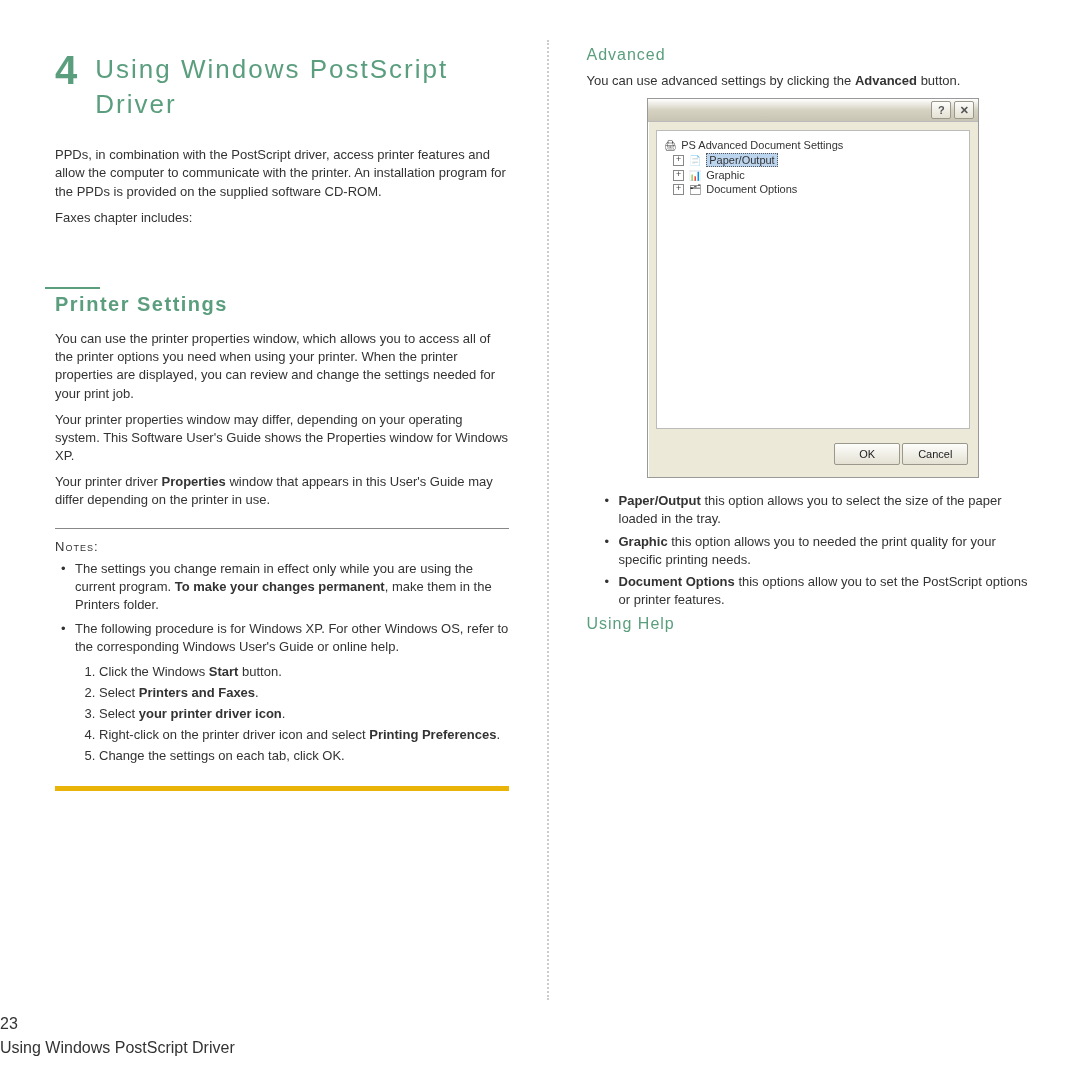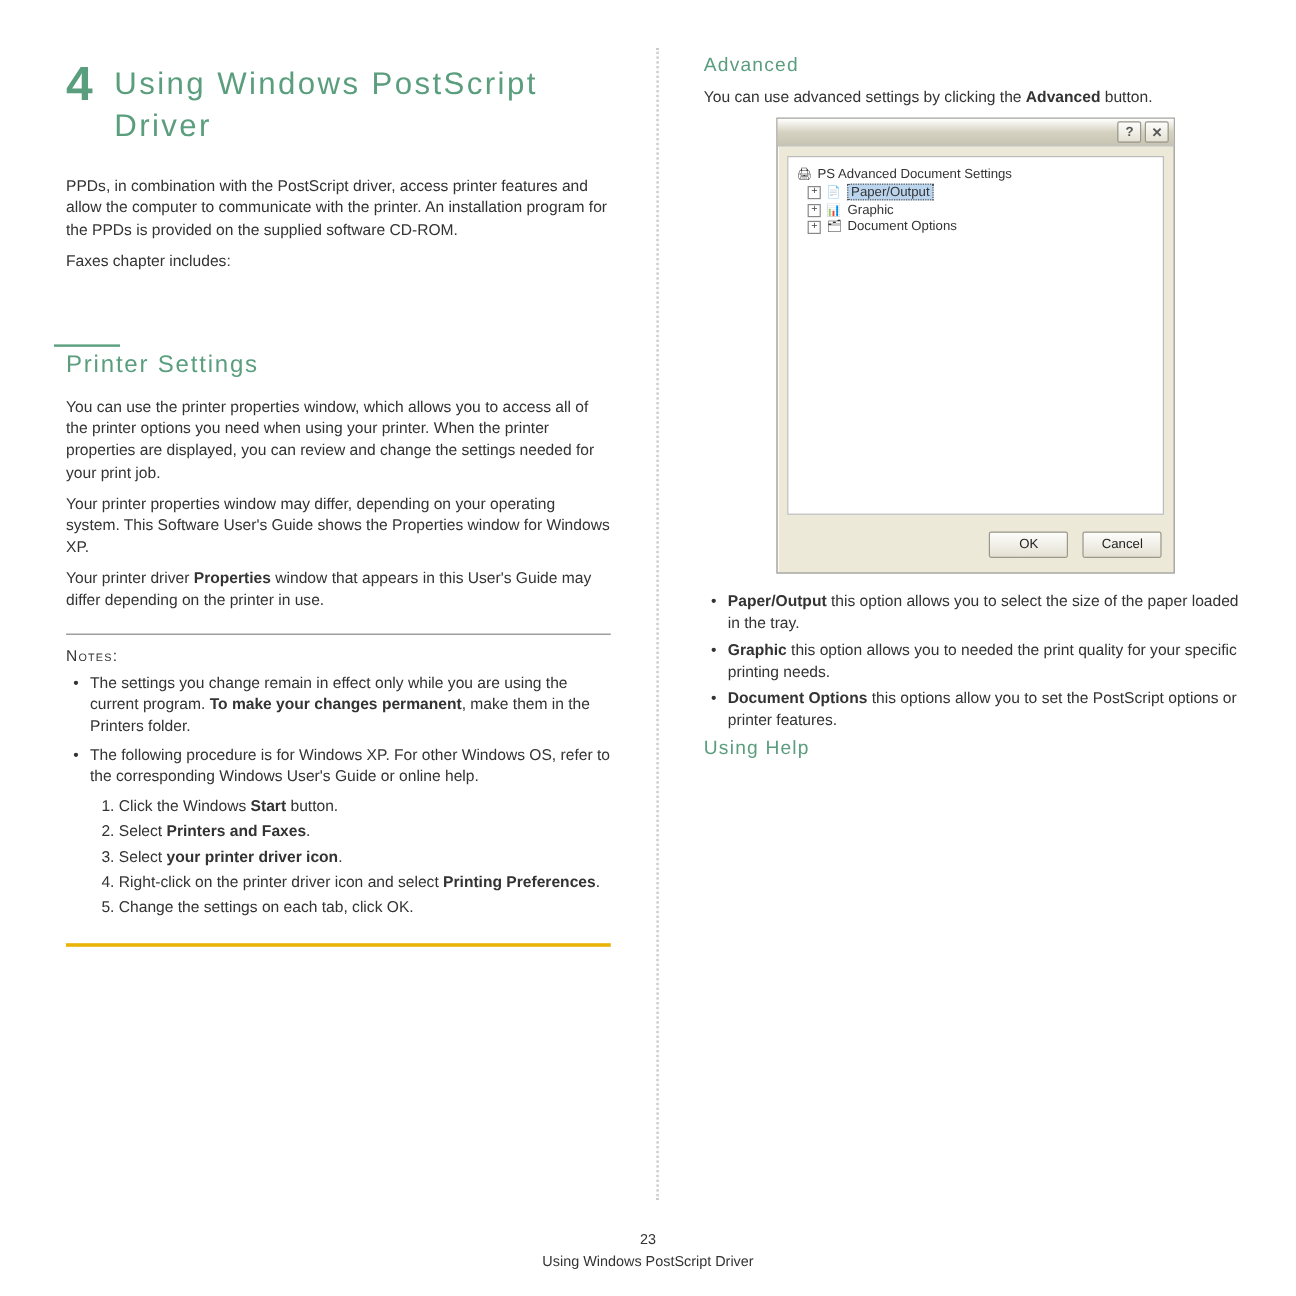--- a/index.html
+++ b/index.html
@@ -37,21 +37,21 @@
     font-size: 26px;
     color: #5a9e7e;
     font-weight: normal;
     letter-spacing: 2px;
     margin: 12px 0 24px 0;
     line-height: 1.35;
   }
   h2 {
     font-size: 20px;
     color: #5a9e7e;
-    font-weight: normal;
+    font-weight: bold;
     letter-spacing: 1.5px;
     margin: 22px 0 14px 0;
   }
   h2.ruled::before {
     content: "";
     display: block;
     border-top: 2px solid #5a9e7e;
     width: 55px;
     margin: 0 0 4px -10px;
   }
@@ -61,21 +61,21 @@
     font-weight: normal;
     letter-spacing: 1px;
     margin: 6px 0 8px 0;
   }
   p {
     margin: 8px 0;
     line-height: 1.4;
   }
   .notes-block {
     border-top: 1px solid #888;
-    border-bottom: 3px solid #eab308;
+    border-bottom: 5px solid #eab308;
     padding: 10px 0 14px 0;
     margin: 18px 0 0 0;
   }
   .notes-title {
     font-variant: small-caps;
     letter-spacing: 1px;
     margin-bottom: 6px;
   }
   ul.b {
     list-style: none;
@@ -96,21 +96,21 @@
   }
   ol.steps {
     padding-left: 20px;
     margin: 6px 0 0 4px;
   }
   ol.steps li {
     margin: 3px 0;
     line-height: 1.4;
   }
   .bold { font-weight: bold; }
-  .right-desc ul.b > li { margin: 4px 0; }
+  .right-desc ul.b > li { margin: 4px 12px; }
   
   .dialog {
     width: 330px;
     margin: 8px auto 14px auto;
     font-family: Tahoma, Arial, sans-serif;
     font-size: 11px;
     background: #ece9d8;
     border: 1px solid #999;
     box-shadow: 1px 1px 0 #fff inset;
   }
@@ -175,21 +175,21 @@
     background: #bcd5ef;
     border: 1px dotted #555;
     padding: 0 2px;
   }
   .root-ico { margin-left: 2px; }
   .dialog-footer {
     height: 34px;
     display: flex;
     align-items: center;
     justify-content: flex-end;
-    gap: 12px;
+    gap: 2px;
     padding: 0 10px 6px 0;
   }
   .winbtn {
     width: 64px;
     height: 20px;
     background: linear-gradient(#fdfdfb, #e4e1d3);
     border: 1px solid #9a988c;
     border-radius: 2px;
     font-size: 11px;
     display:flex;
@@ -209,22 +209,21 @@
     font-size: 11px;
     font-weight: bold;
     color: #555;
     vertical-align: middle;
     margin: 0 3px;
   }
   .footer {
     position: absolute;
     bottom: 20px;
     width: 1080px;
-    text-align: center;
-    font-size: 12px;
+    font-size: 16px;
     line-height: 1.5;
   }
 </style>
 </head>
 <body>
 
 <div class="page">
 
   <div class="col">
     <span class="chapter-num">4</span>

